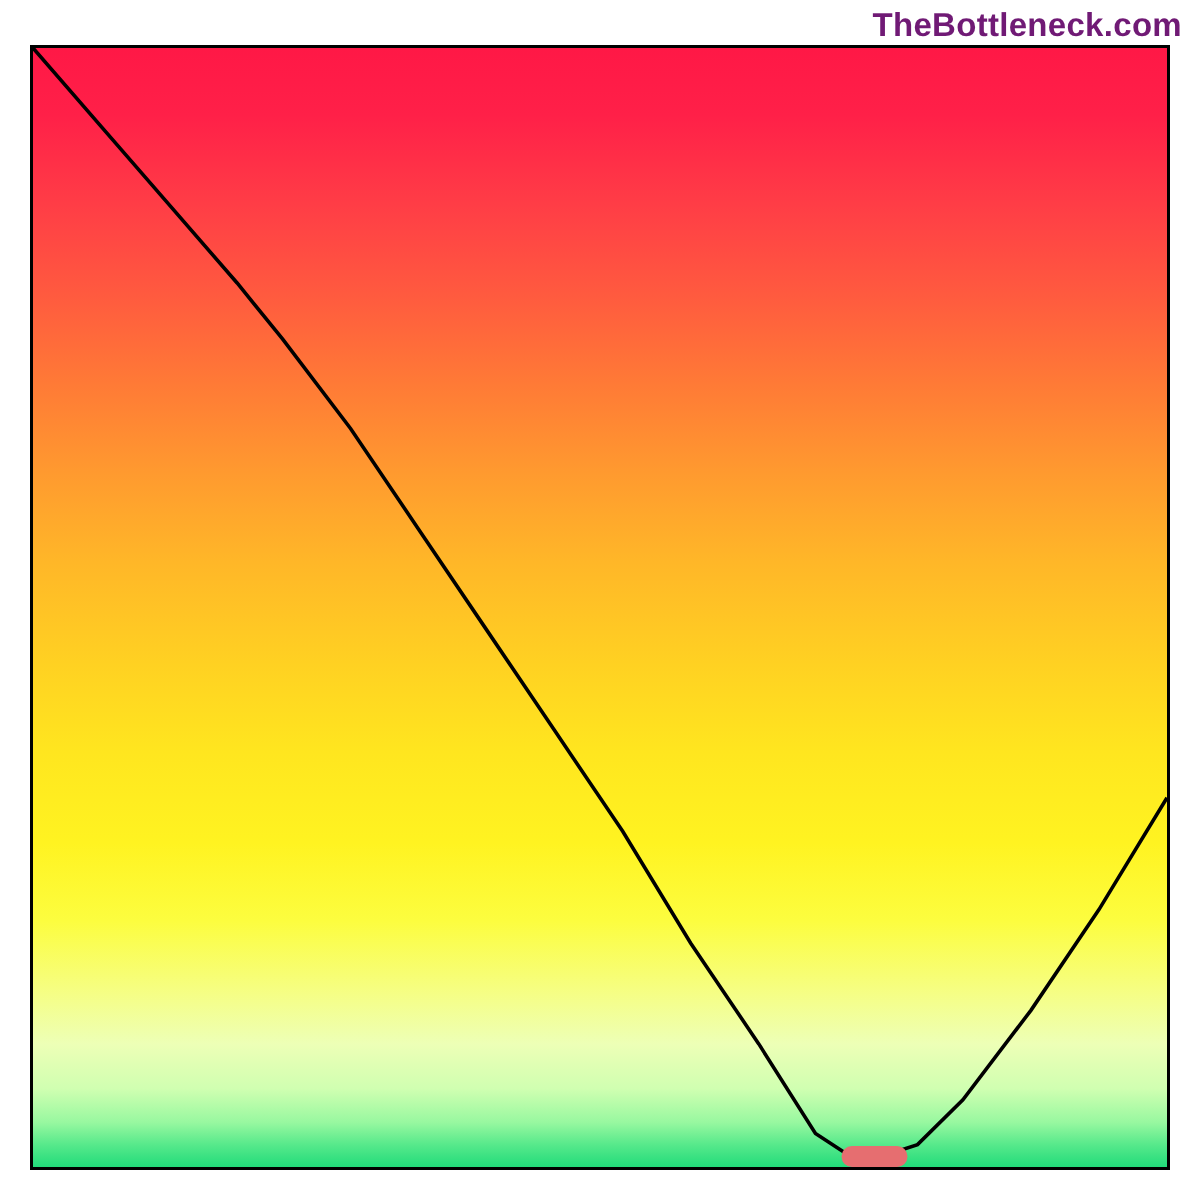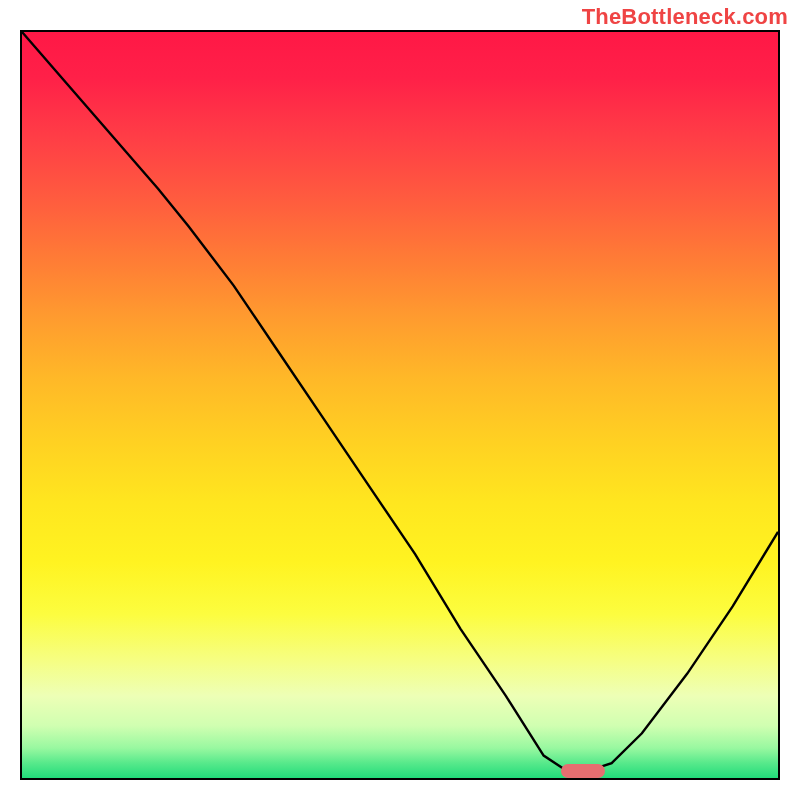--- a/index.html
+++ b/index.html
@@ -14,21 +14,21 @@
     position: relative;
     width: 800px;
     height: 800px;
   }
   .watermark {
     position: absolute;
     top: 4px;
     right: 12px;
     font-size: 22px;
     font-weight: 600;
-    color: #ef4444;
+    color: #701a75;
     letter-spacing: 0.2px;
   }
   .plot {
     position: absolute;
     left: 20px;
     top: 30px;
     width: 760px;
     height: 750px;
     box-sizing: border-box;
     border: 2px solid #000;

